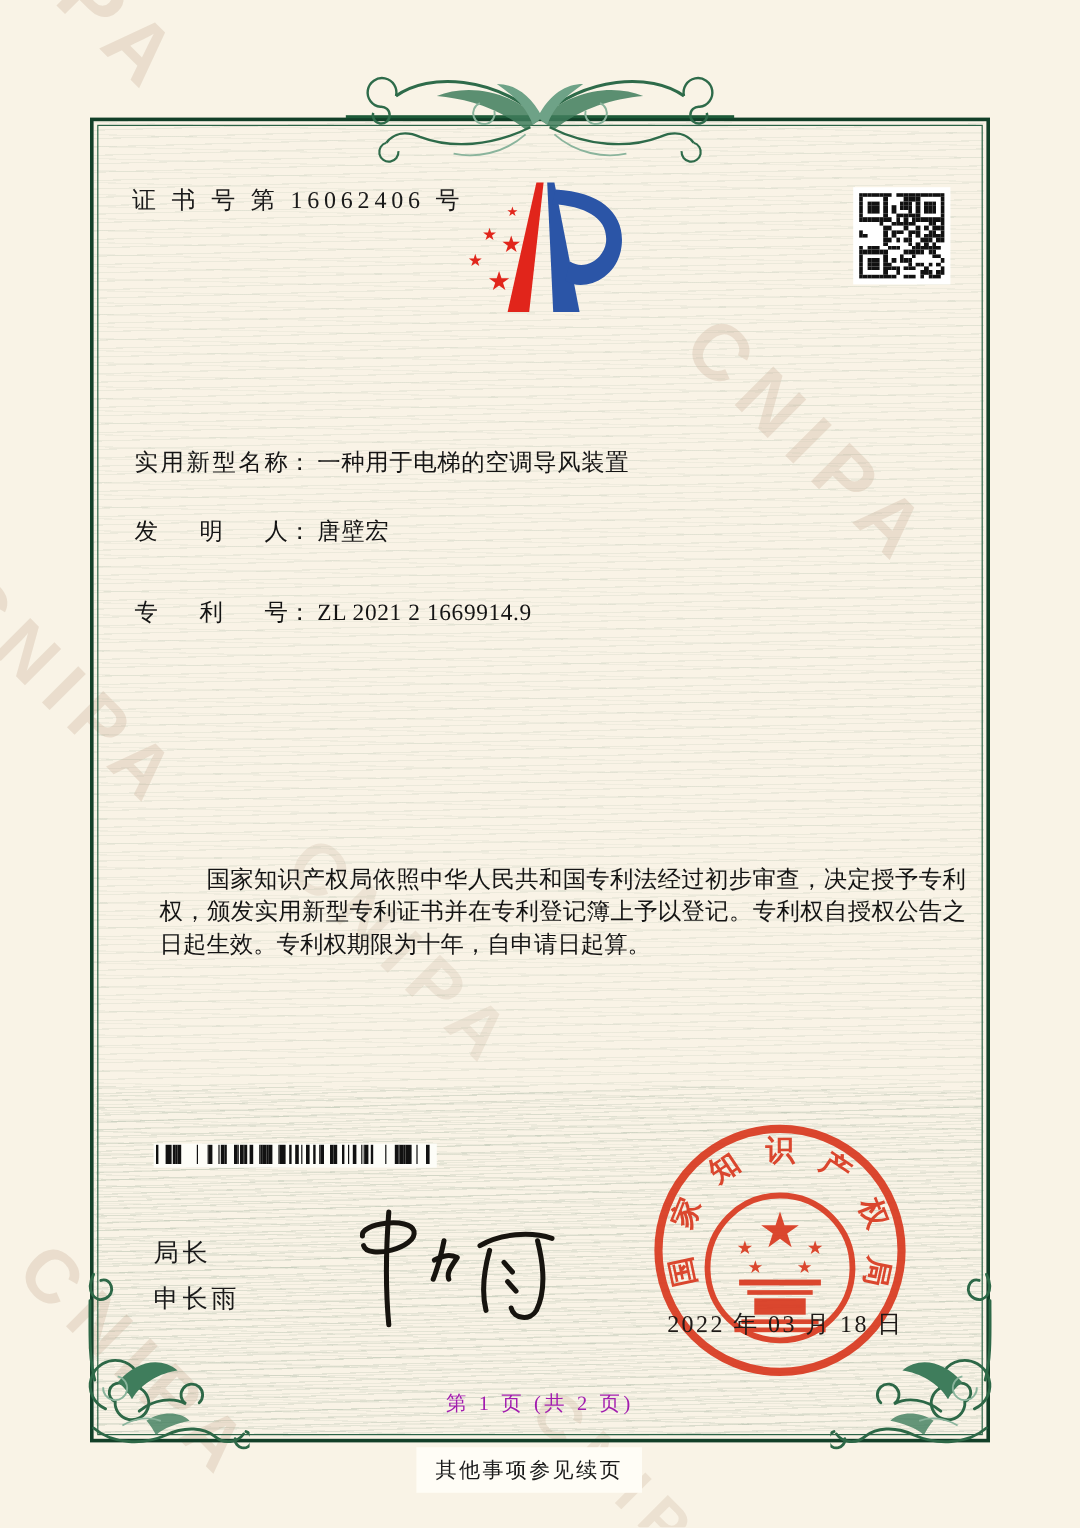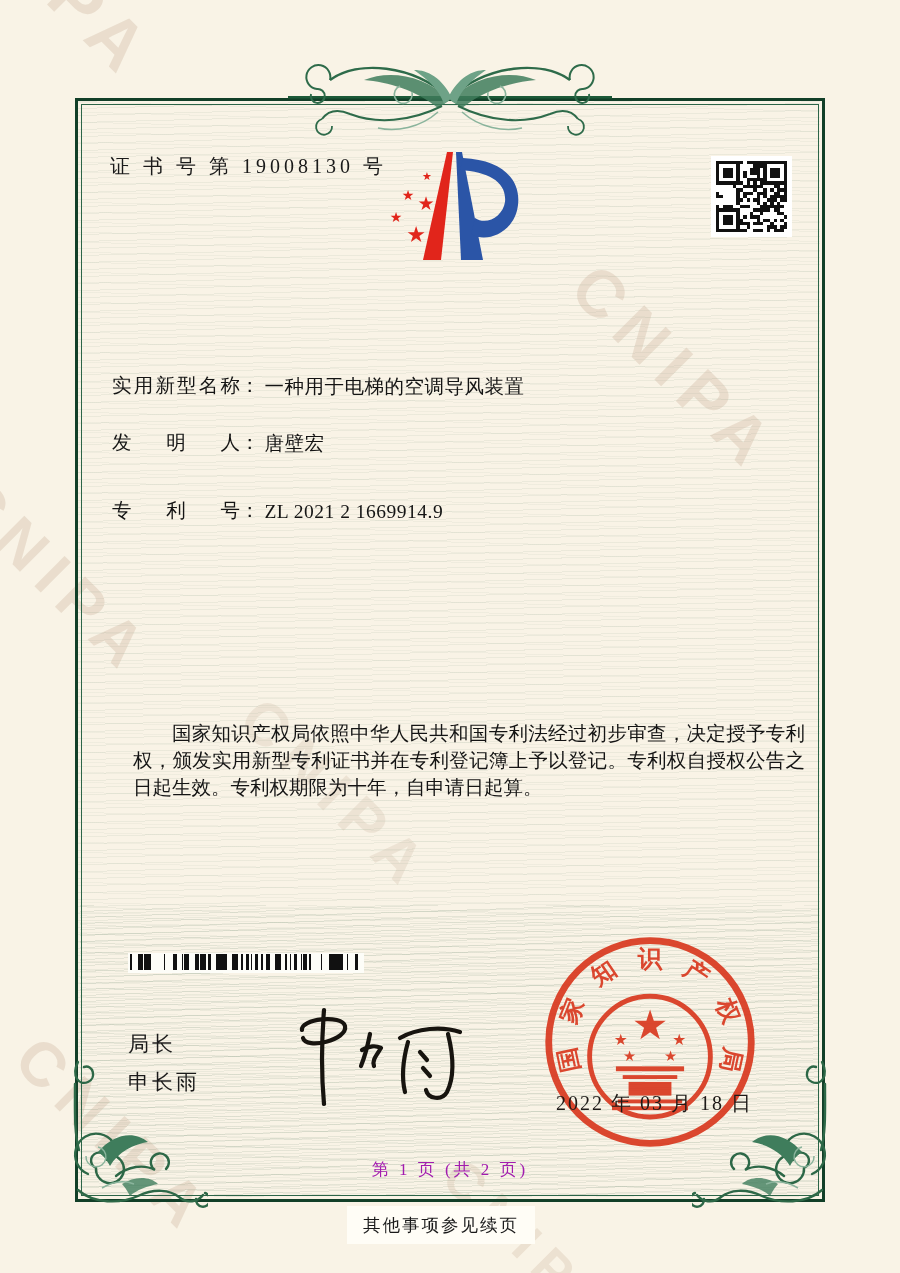--- a/index.html
+++ b/index.html
@@ -136,21 +136,21 @@
       </g>
       <g fill="none" stroke="#8ab49c" stroke-width="1.5">
         <path d="M28,100 a10,10 0 1 0 12,-9"></path>
         <path d="M44,132 C54,126 66,124 76,128"></path>
       </g>
     </g>
   </svg>
 
   <div class="content">
 
-    <div class="cert-no">证 书 号 第 19008130 号</div>
+    <div class="cert-no">证 书 号 第 16062406 号</div>
 
     <svg class="logo" width="140" height="115" viewBox="0 0 140 115">
       <polygon points="64,2 70,2 58,110 40,110" fill="#e1251b"></polygon>
       <polygon points="73,2 79,2 100,110 78,110" fill="#2b55a7"></polygon>
       <path d="M80,8 C120,10 138,30 135,55 C132,82 104,94 88,84 L92,68 C104,76 120,66 122,52 C124,32 106,22 77,20 Z" fill="#2b55a7"></path>
       <text x="44" y="30" font-size="11" fill="#e1251b" text-anchor="middle">★</text>
       <text x="25" y="50" font-size="14" fill="#e1251b" text-anchor="middle">★</text>
       <text x="43" y="60" font-size="19" fill="#e1251b" text-anchor="middle">★</text>
       <text x="13" y="72" font-size="14" fill="#e1251b" text-anchor="middle">★</text>
       <text x="33" y="92" font-size="22" fill="#e1251b" text-anchor="middle">★</text>

